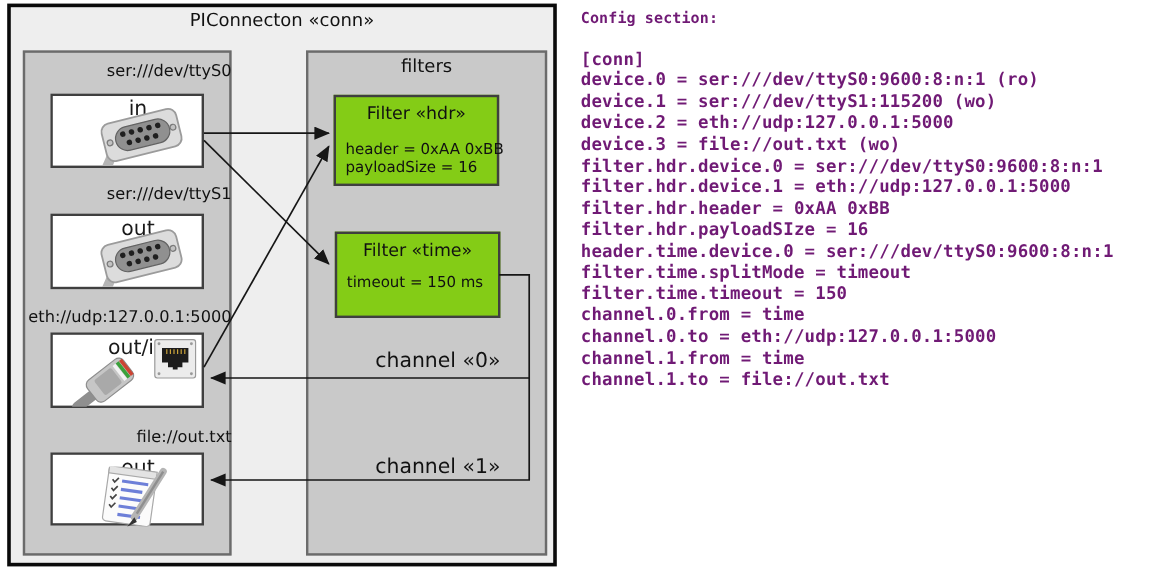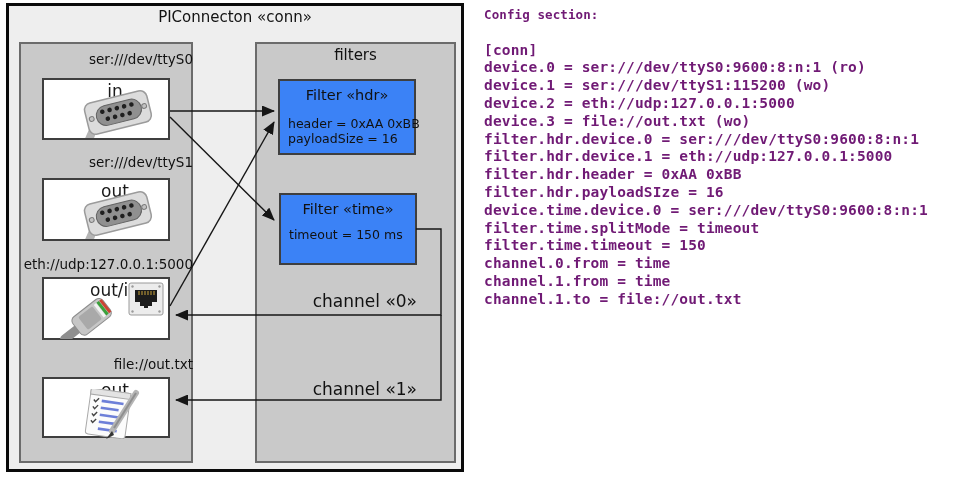--- a/index.html
+++ b/index.html
@@ -17,21 +17,21 @@
   .panel-filters{left:255px;top:42px;width:201px;height:421px;}
   .filters-title{left:255px;top:46px;width:201px;text-align:center;font-size:15px;}
 
   .dev-label{left:19px;width:174px;text-align:right;font-size:13.5px;}
   .dev-box{left:42px;width:128px;background:#ffffff;border:2px solid #3f3f3f;
            box-sizing:border-box;}
   .port-label{position:absolute;top:1px;font-size:17px;color:#1a1a1a;padding-left:40px;}
   .pl-left{left:6px;}
   .pl-midleft{left:0;right:22px;text-align:center;}
 
-  .filter-box{background:#3b82f6;border:2px solid #3f3f3f;box-sizing:border-box;}
+  .filter-box{background:#84cc16;border:2px solid #3f3f3f;box-sizing:border-box;}
   .filter-title{position:absolute;top:6px;left:0;right:0;text-align:center;font-size:14.5px;}
   .attr-list{position:absolute;left:8px;right:4px;}
   .attr-line{font-size:12.5px;line-height:14.5px;white-space:nowrap;}
 
   .chan-label{width:120px;text-align:right;font-size:17px;}
 
   
   .config{left:484px;top:6px;width:478px;
           font-family:"DejaVu Sans Mono",monospace;font-weight:600;color:#701a75;}
   .cfg-heading{font-size:12.5px;line-height:17.8px;letter-spacing:0.1px;}
@@ -196,22 +196,23 @@
     <div>
         <div class="cfg-line">[conn]</div>
         <div class="cfg-line">device.0 = ser:///dev/ttyS0:9600:8:n:1 (ro)</div>
         <div class="cfg-line">device.1 = ser:///dev/ttyS1:115200 (wo)</div>
         <div class="cfg-line">device.2 = eth://udp:127.0.0.1:5000</div>
         <div class="cfg-line">device.3 = file://out.txt (wo)</div>
         <div class="cfg-line">filter.hdr.device.0 = ser:///dev/ttyS0:9600:8:n:1</div>
         <div class="cfg-line">filter.hdr.device.1 = eth://udp:127.0.0.1:5000</div>
         <div class="cfg-line">filter.hdr.header = 0xAA 0xBB</div>
         <div class="cfg-line">filter.hdr.payloadSIze = 16</div>
-        <div class="cfg-line">device.time.device.0 = ser:///dev/ttyS0:9600:8:n:1</div>
+        <div class="cfg-line">header.time.device.0 = ser:///dev/ttyS0:9600:8:n:1</div>
         <div class="cfg-line">filter.time.splitMode = timeout</div>
         <div class="cfg-line">filter.time.timeout = 150</div>
         <div class="cfg-line">channel.0.from = time</div>
+        <div class="cfg-line">channel.0.to = eth://udp:127.0.0.1:5000</div>
         <div class="cfg-line">channel.1.from = time</div>
         <div class="cfg-line">channel.1.to = file://out.txt</div>
       </div>
   </div>
 
 </div>
 
 </body></html>

